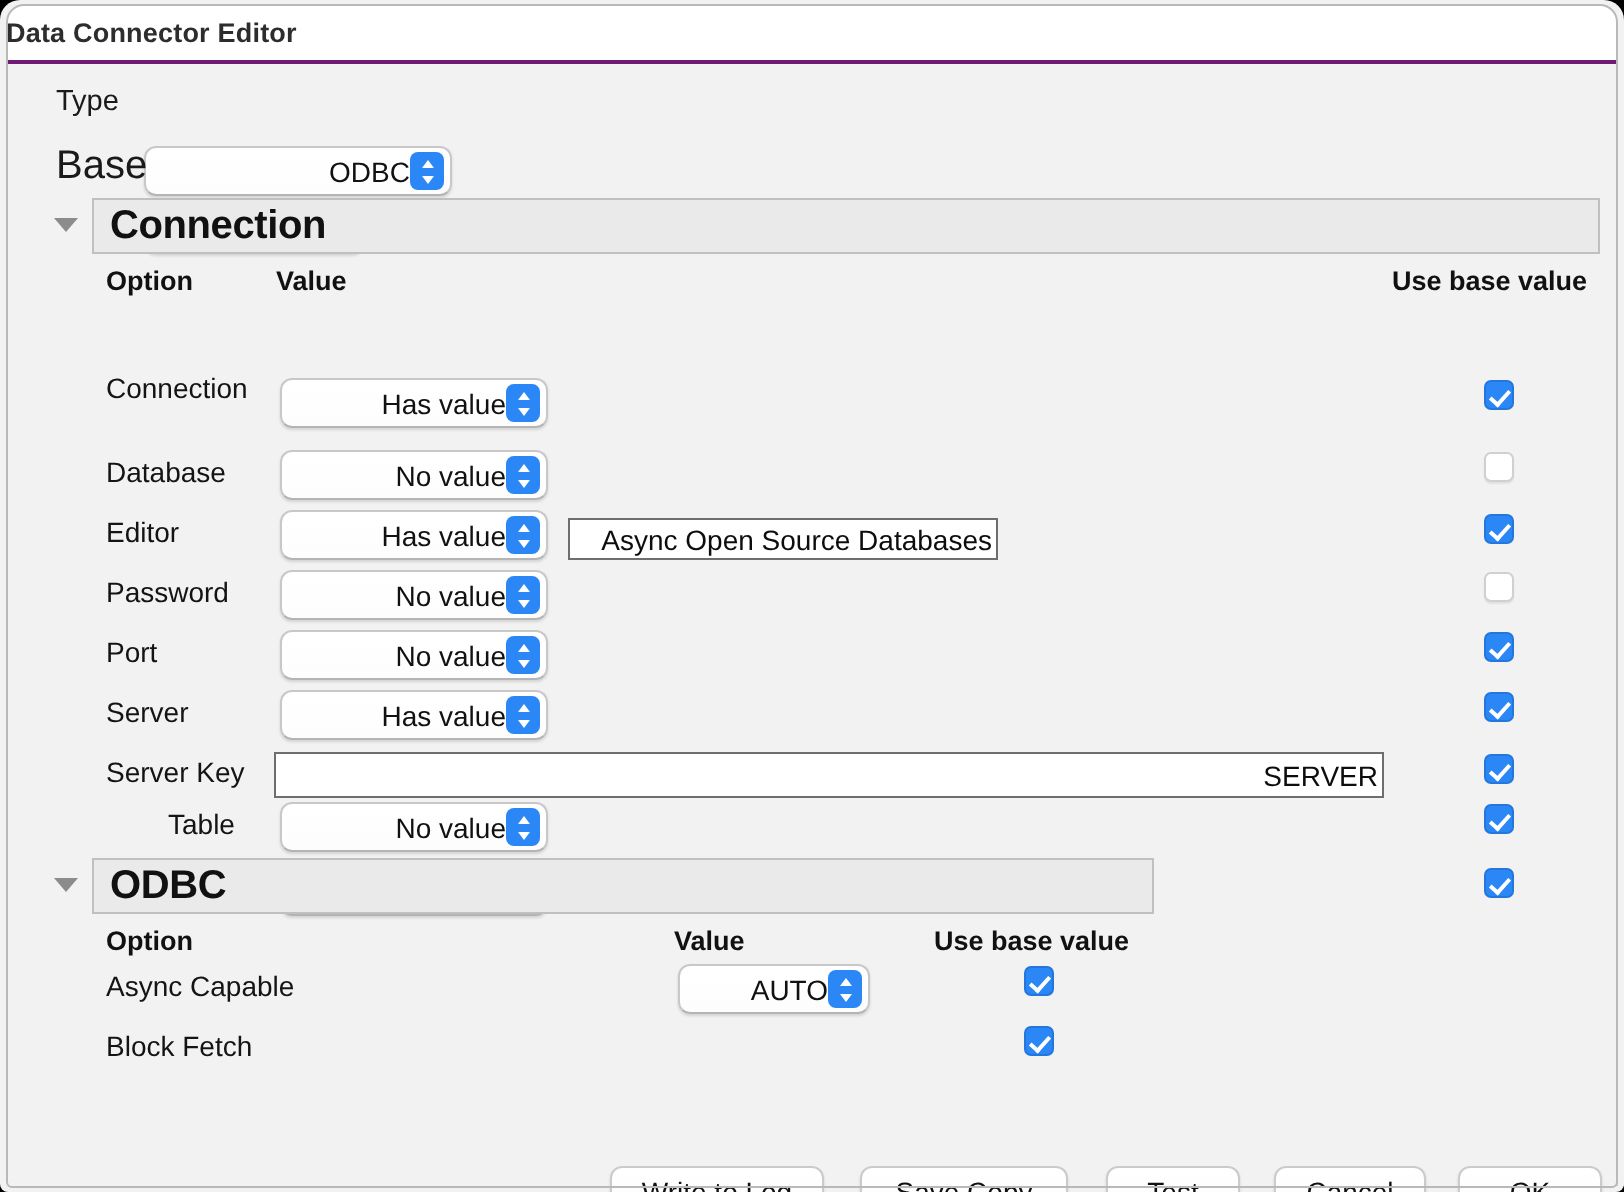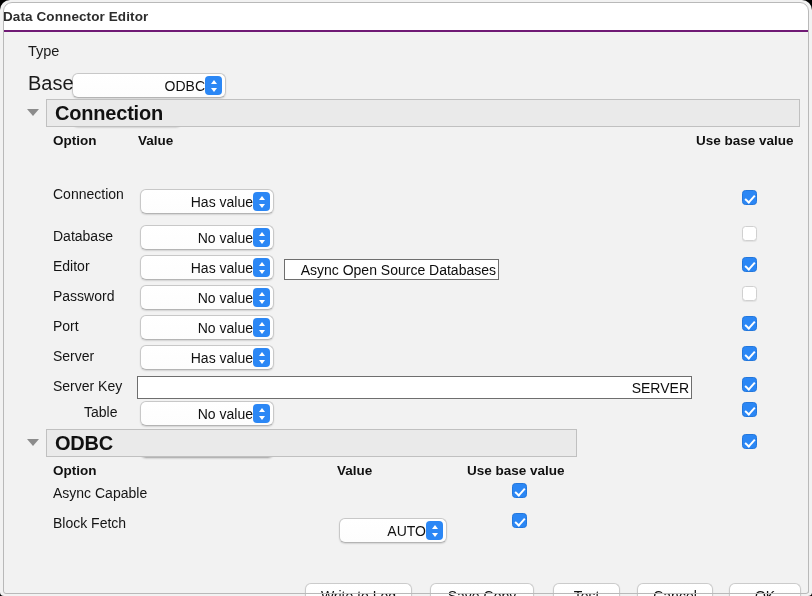--- a/index.html
+++ b/index.html
@@ -405,21 +405,21 @@
     <div class="disclosure" id="tri-odbc"></div>
     <div class="section-band" id="band-odbc">
       <span class="stitle">ODBC</span>
     </div>
 
     <div class="colhdr" id="ch-opt-2">Option</div>
     <div class="colhdr" id="ch-val-2">Value</div>
     <div class="colhdr" id="ch-base-2">Use base value</div>
 
     <div class="optlabel" style="left:41px; top:452px;">Async Capable</div>
-    <div class="popup" style="left:327px; top:449px; width:108px;margin-top:36px;">
+    <div class="popup" style="left:327px; top:449px; width:96px;">
       <span class="ptext">AUTO</span>
       <span class="pknob"></span>
     </div>
     <div class="checkbox on" style="left:500px; top:450px;"></div>
 
     <div class="optlabel" style="left:41px; top:482px;">Block Fetch</div>
     <div class="checkbox on" style="left:500px; top:480px;"></div>
 
     <div class="btnbar">
       <div class="pushbtn" id="btn-writetolog">Write to Log</div>

